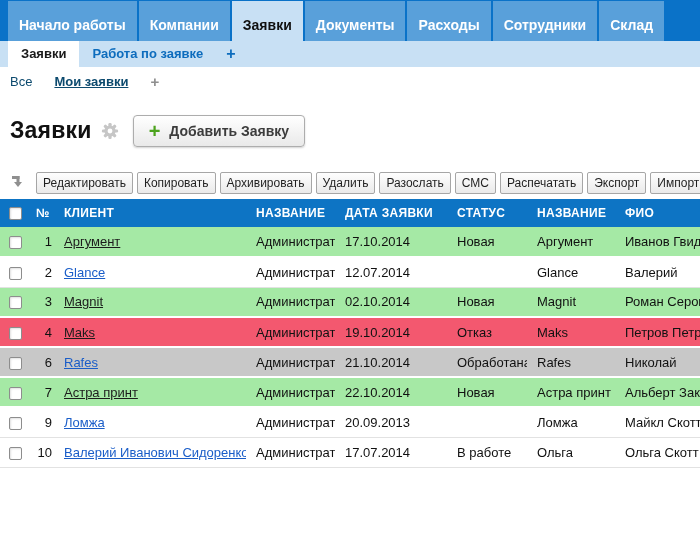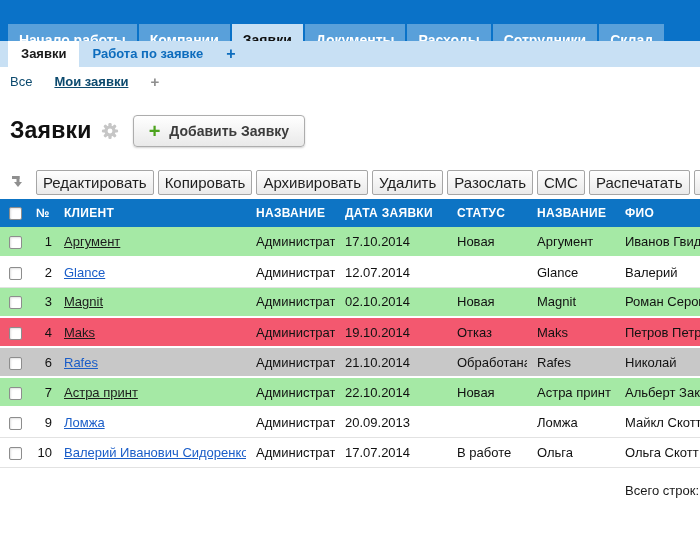--- a/index.html
+++ b/index.html
@@ -1,21 +1,21 @@
 <!DOCTYPE html>
 <html><head>
 <meta charset="utf-8">
 <style>
   * { box-sizing: border-box; margin: 0; padding: 0; }
   html, body { width: 700px; height: 558px; overflow: hidden; }
   body { font-family: "Liberation Sans", sans-serif; background: #fff; color: #222; }
 
   
   .mainnav { background:#0a72c8; height:41px; display:flex; align-items:flex-end; padding-left:8px; gap:2px; overflow:hidden; }
-  .main-tab { height:17px; line-height:33px; padding:0 11px; background:#59a0da; color:#fff; font-weight:bold; font-size:14px; white-space:nowrap; cursor:pointer; }
+  .main-tab { height:40px; line-height:33px; padding:8px 11px; background:#59a0da; color:#fff; font-weight:bold; font-size:14px; white-space:nowrap; cursor:pointer; }
   .main-tab.active { background:#c8e0f4; color:#101010; }
 
   
   .subnav { background:#c8e0f4; height:26px; display:flex; align-items:stretch; padding-left:8px; font-size:13px; font-weight:bold; }
   .sub-tab { padding:0 13px; line-height:26px; color:#0d6cbd; cursor:pointer; white-space:nowrap; }
   .sub-tab.active { background:#fff; color:#1a1a1a; }
   .subnav .plusblue { color:#0d6cbd; font-size:16px; line-height:26px; padding:0 10px; cursor:pointer; }
 
   
   .viewbar { height:28px; display:flex; align-items:center; padding-left:10px; font-size:13px; background:#fff; }
@@ -36,21 +36,21 @@
   .filterbar { height:46px; border-top:1px solid #cfcfcf; border-bottom:1px solid #cfcfcf; background:#f3f3f3;
                display:flex; align-items:center; justify-content:flex-end; overflow:hidden; }
   .filterbar label { font-weight:bold; font-size:13px; margin-right:7px; color:#1a1a1a; }
   .filterbar input { width:260px; height:22px; border:1px solid #7b9c9c; background:#fff; margin-right:-3px;
                      font-family:inherit; font-size:13px; padding:0 4px; outline:none; }
 
   
   .toolbar { height:33px; display:flex; align-items:center; gap:4px; padding-left:10px; background:#fff; overflow:hidden; }
   .dl-icon { margin-right:7px; cursor:pointer; flex:none; }
   .tb-btn { border:1px solid #a6a6a6; border-radius:2px; background:linear-gradient(#fefefe,#eaeaea);
-            font-family:inherit; font-size:15px; color:#1f1f1f; padding:3px 6px; white-space:nowrap; cursor:pointer; }
+            font-family:inherit; font-size:12px; color:#1f1f1f; padding:3px 6px; white-space:nowrap; cursor:pointer; }
 
   
   table { width:700px; border-collapse:collapse; table-layout:fixed; font-size:13px; }
   thead tr { background:#0d74c4; height:28px; }
   th { color:#fff; font-size:12px; font-weight:bold; text-align:left; white-space:nowrap; overflow:hidden; letter-spacing:0.3px; }
   tbody tr { height:30px; }
   td { white-space:nowrap; overflow:hidden; color:#111; }
   col.c-check { width:30px; } col.c-num { width:24px; } col.c-client { width:192px; }
   col.c-manager { width:89px; } col.c-date { width:112px; } col.c-status { width:80px; }
   col.c-name { width:88px; }
@@ -228,17 +228,14 @@
           <td class="cell-pad"><a class="client-link">Валерий Иванович Сидоренко</a></td>
           <td class="cell-pad">Администратор</td>
           <td class="cell-pad">17.07.2014</td>
           <td class="cell-pad">В работе</td>
           <td class="cell-pad">Ольга</td>
           <td class="cell-pad">Ольга Скотт</td>
         </tr>
       </tbody>
   </table>
 
-  <div class="footer">
-    <span>Всего строк:</span>
-  </div>
 
 </div>
 
 </body></html>

